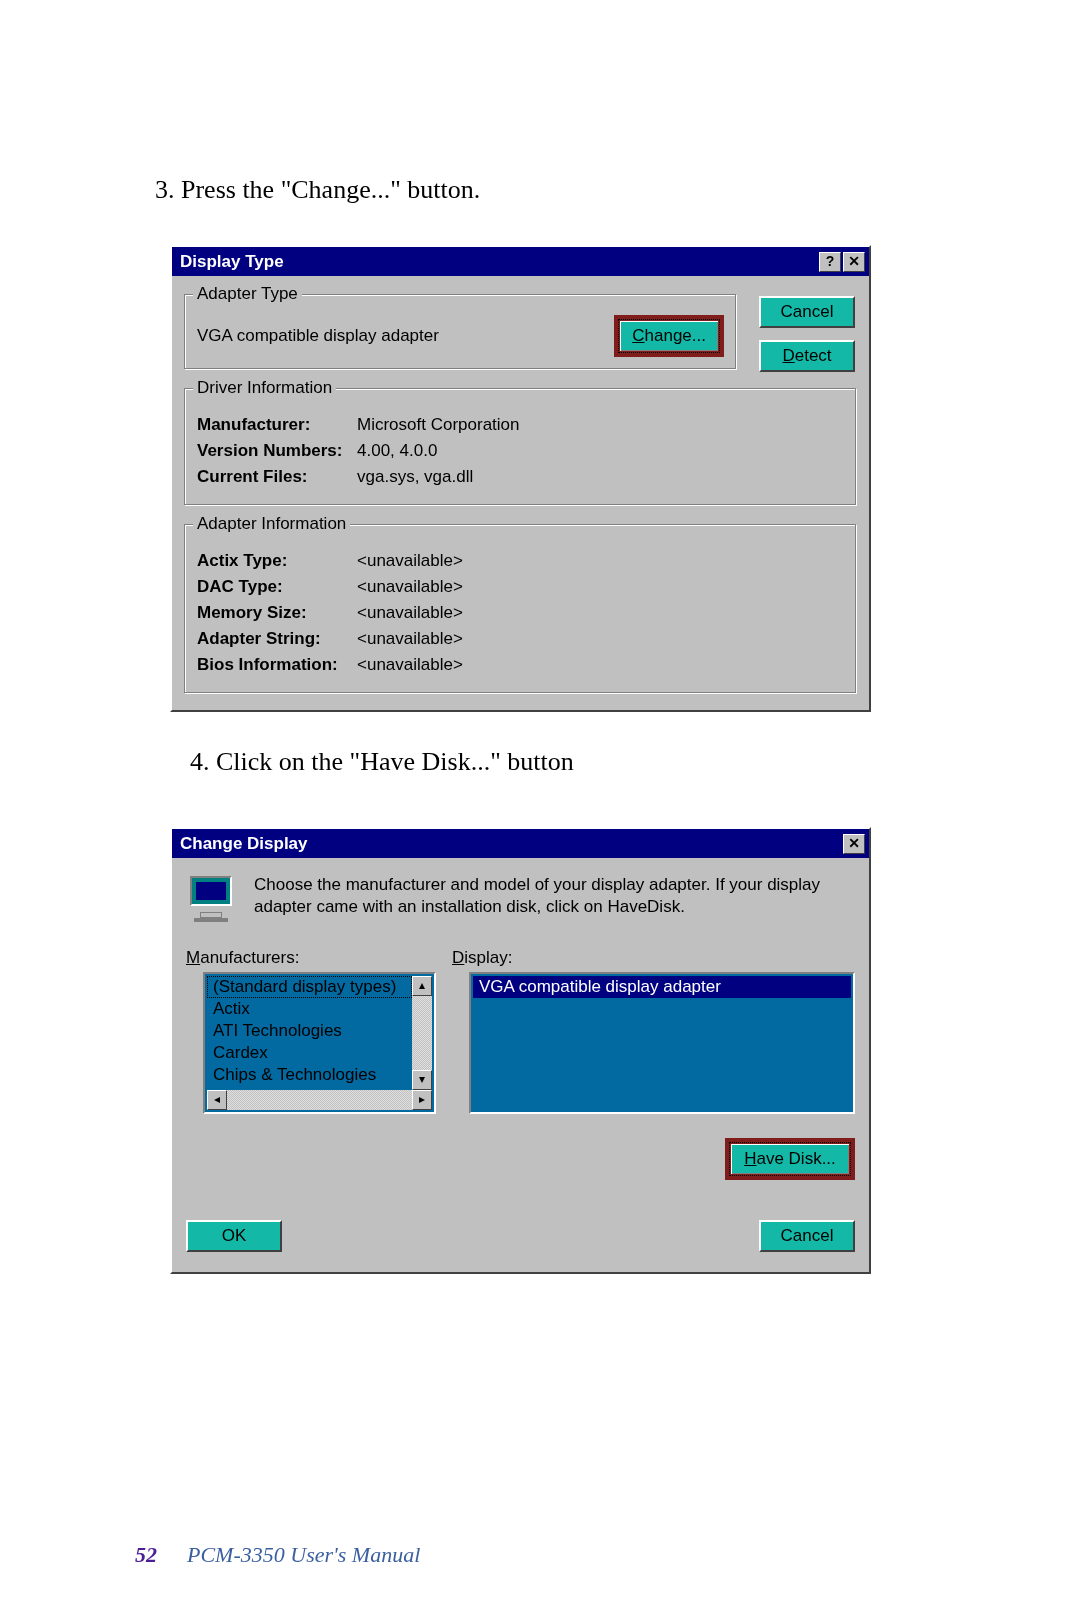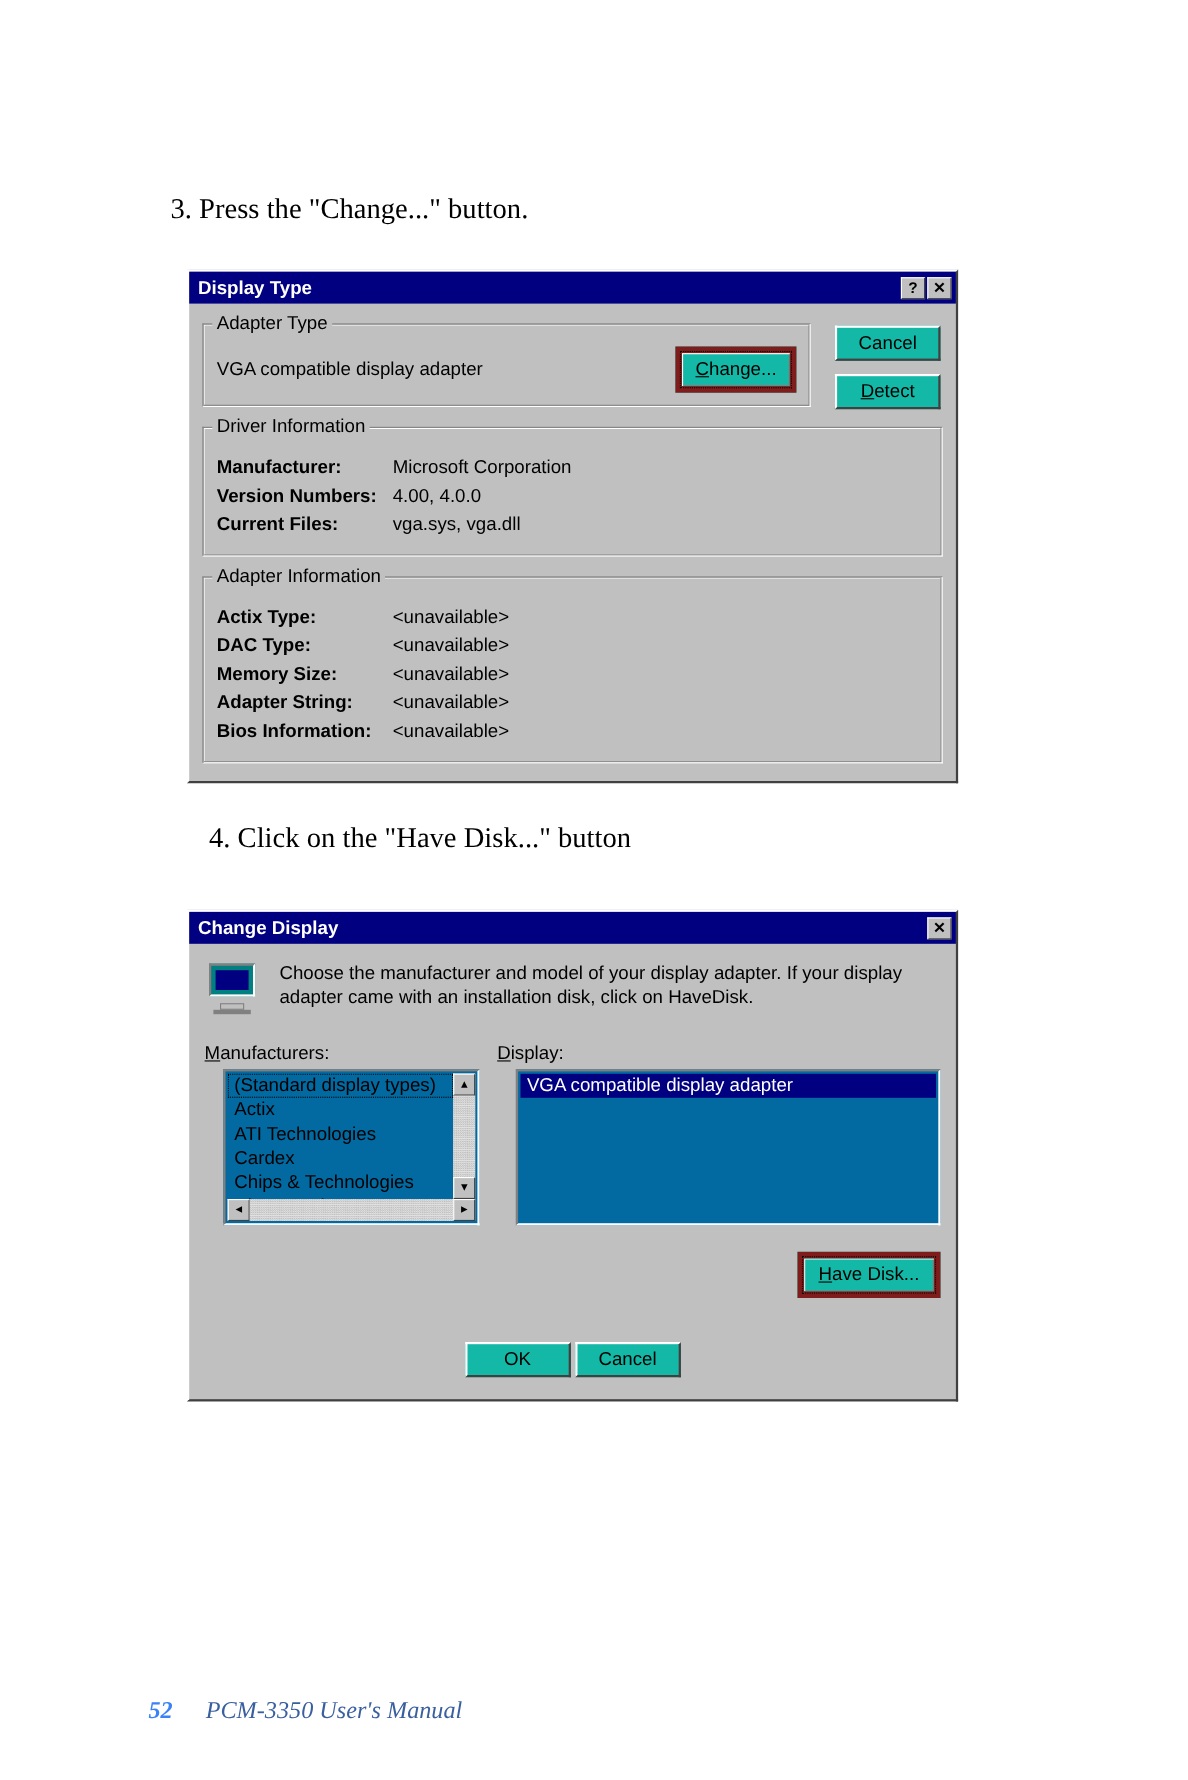--- a/index.html
+++ b/index.html
@@ -168,32 +168,32 @@
   }
   .scroll-btn {
     width:20px; height:20px; background:#c0c0c0;
     border-top:1px solid #fff; border-left:1px solid #fff;
     border-right:1px solid #404040; border-bottom:1px solid #404040;
     text-align:center; line-height:16px; font-size:12px; cursor:pointer;
   }
   .scroll-track { flex:1; background:repeating-conic-gradient(#c0c0c0 0 25%, #e0e0e0 0 50%) 0 0/2px 2px; }
   .hscroll .scroll-btn { width:20px; }
   .d2-havedisk-row { display:flex; justify-content:flex-end; margin-top:24px; }
-  .d2-okcancel-row { display:flex; justify-content:center; gap:4px; margin-top:40px; }
+  .d2-okcancel-row { display:flex; justify-content:space-between; gap:4px; margin-top:40px; }
 
   .footer {
     position: absolute;
     bottom: 50px;
     left: 135px;
     display:flex;
     align-items:baseline;
     gap: 30px;
     font-family: "Times New Roman", serif;
   }
-  .footer-page { font-style: italic; font-weight: bold; color:#3b82f6; font-size:22px; }
+  .footer-page { font-style: italic; font-weight: bold; color:#4c1d95; font-size:22px; }
   .footer-title { font-style: italic; color:#3a5f9f; font-size:22px; }
 </style>
 </head>
 <body>
 
 <div class="page">
   <p class="instruction">3. Press the "Change..." button.</p>
 
   <div class="dialog dialog1">
     <div class="titlebar">

